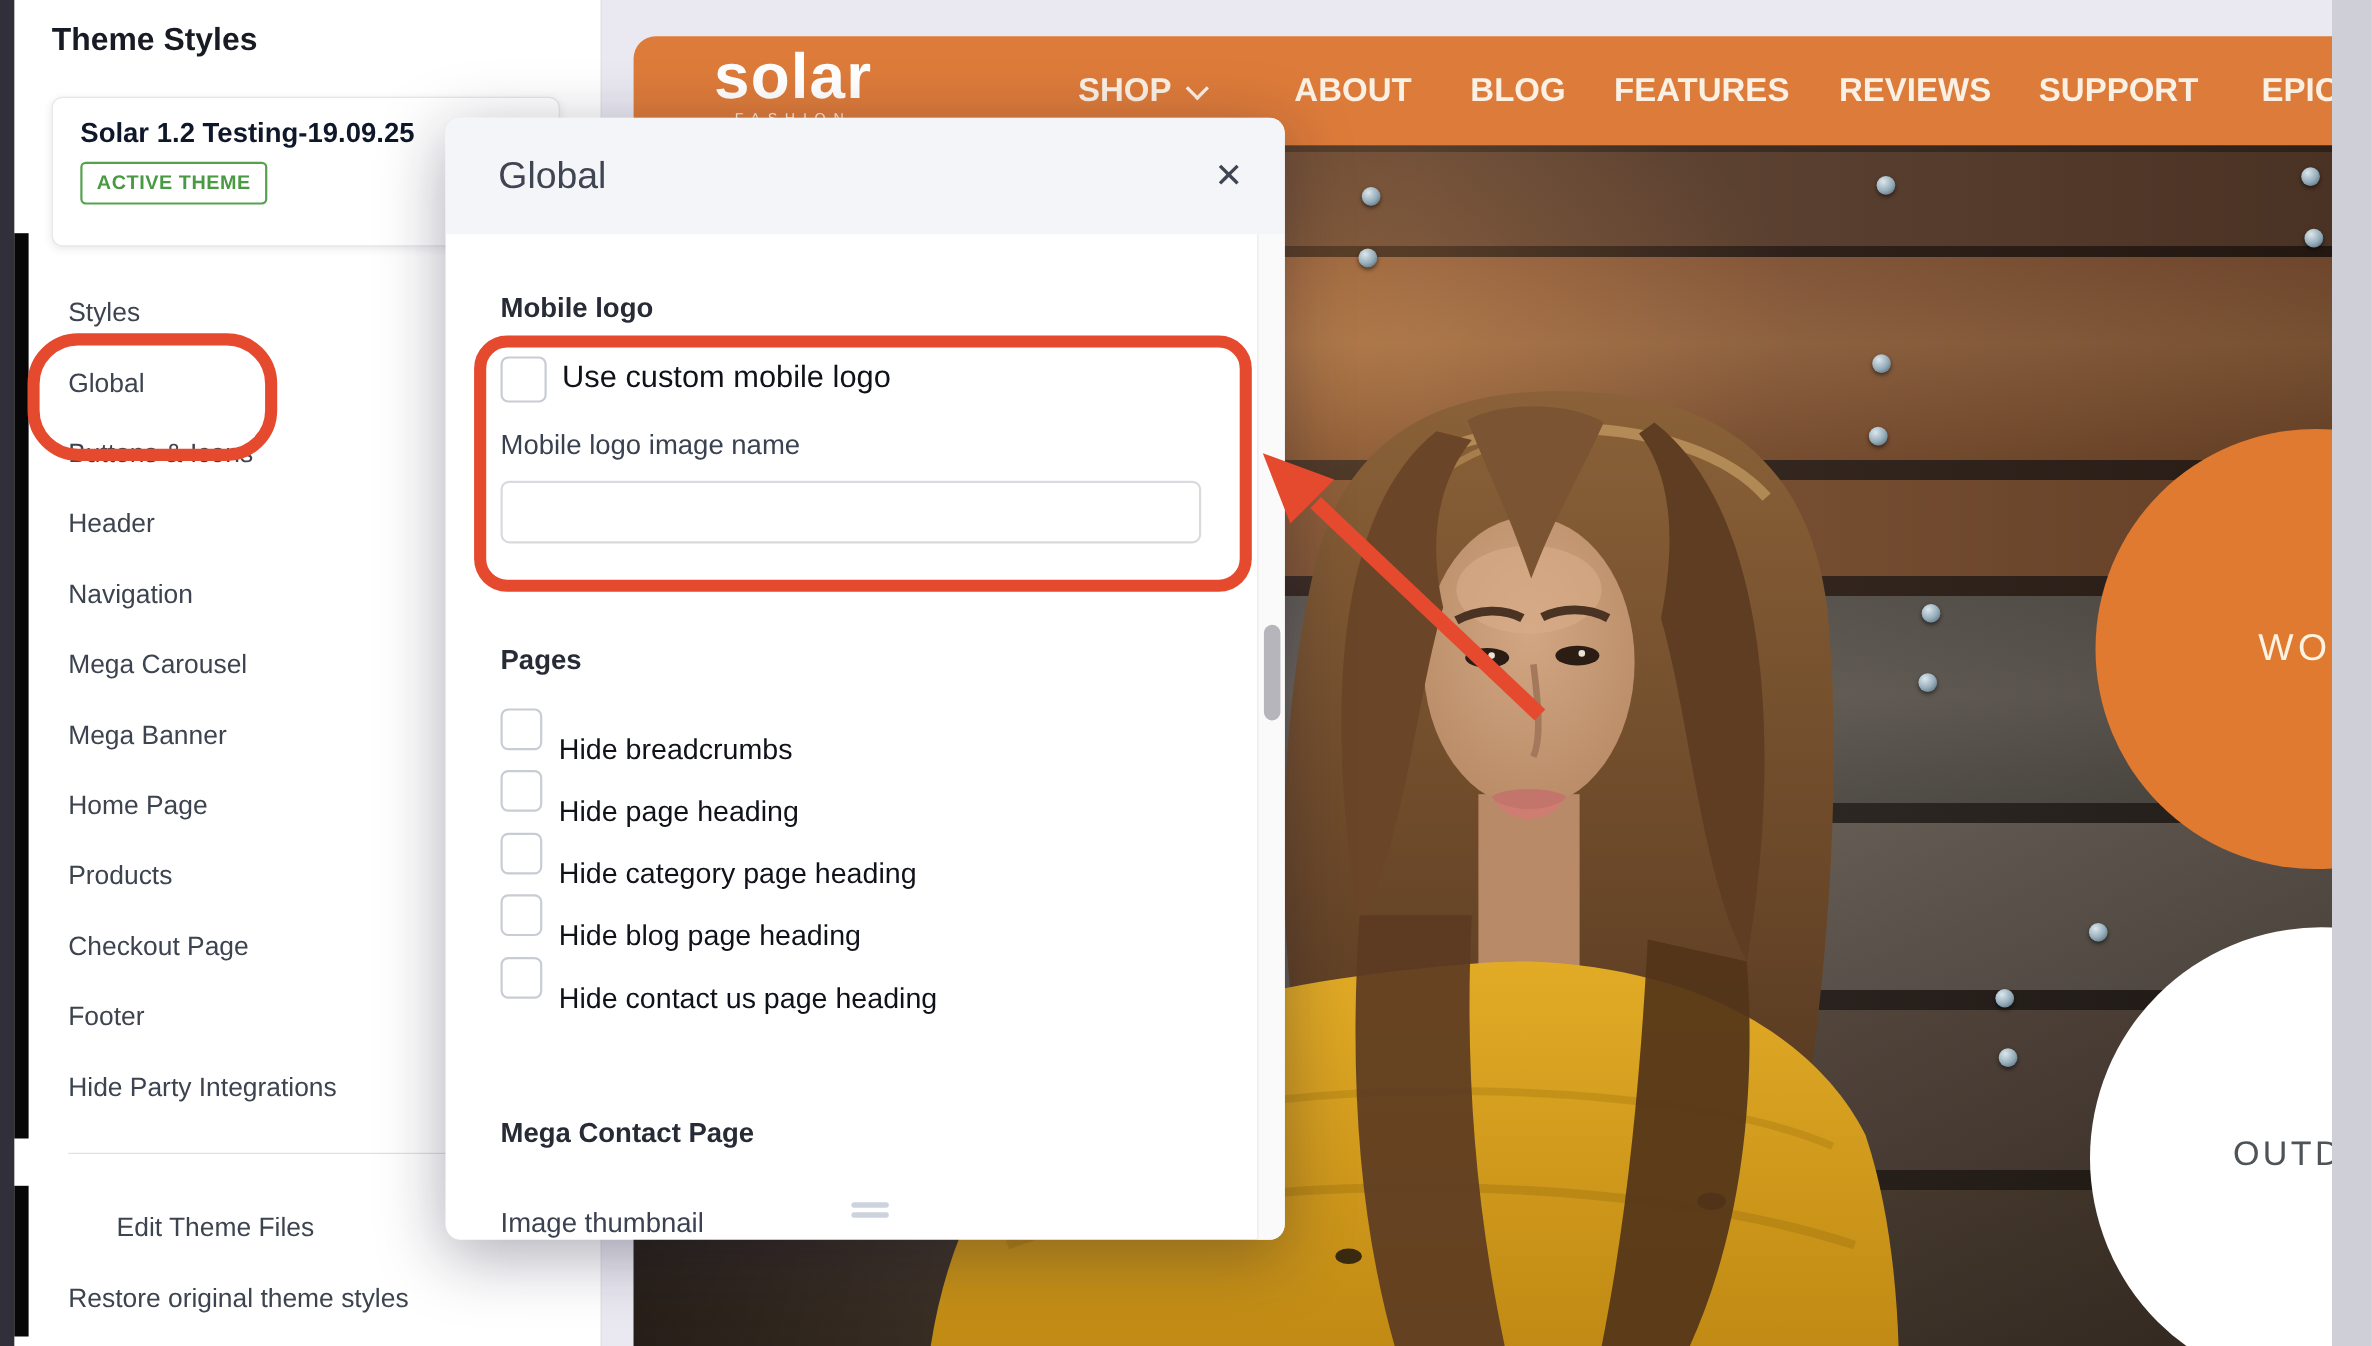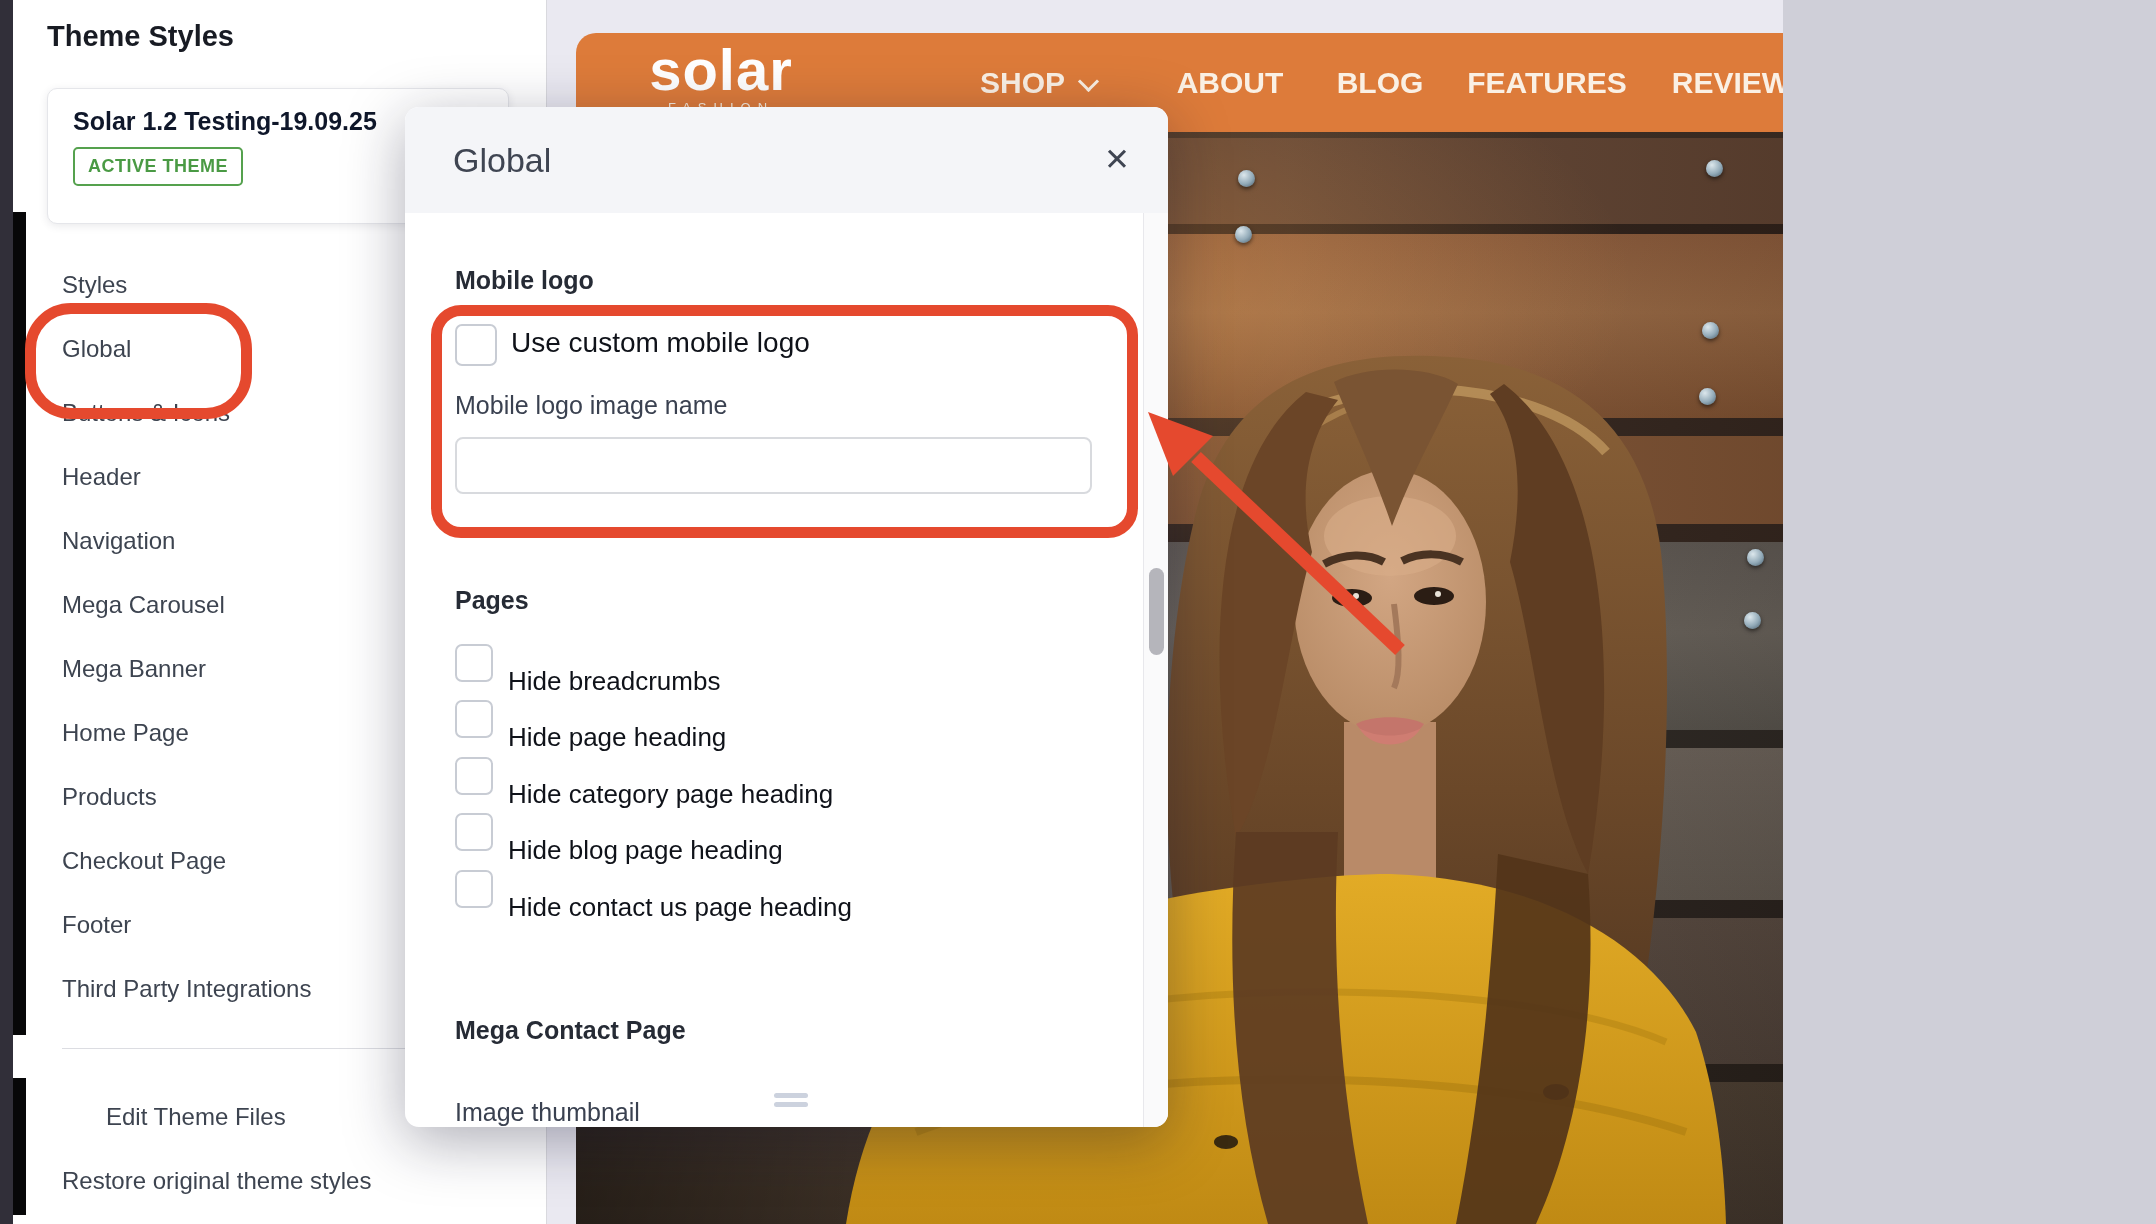--- a/index.html
+++ b/index.html
@@ -1,16 +1,16 @@
 <!DOCTYPE html>
 <html><head>
 <meta charset="utf-8">
 <style>
   html,body{margin:0;padding:0;background:#cfcfd8;}
-  .screen{position:relative;width:1783px;height:1224px;background:#eae9f1;overflow:hidden;
+  .screen{position:relative;width:2120px;height:1224px;background:#eae9f1;overflow:hidden;
           font-family:"Liberation Sans",sans-serif;-webkit-font-smoothing:antialiased;}
 
   
   .left-rail{position:absolute;left:0;top:0;width:13px;height:100%;background:#312f39;z-index:12;}
   .black-strip{position:absolute;left:13px;width:13px;background:#070708;z-index:12;}
   .bs1{top:212px;height:823px;} .bs2{top:1078px;height:137px;}
 
   
   .sidebar{position:absolute;left:13px;top:0;width:533px;height:100%;background:#fff;
            border-right:1px solid #d9d9de;z-index:10;}
@@ -118,21 +118,21 @@
       <div class="sb-item">Global</div>
       <div class="sb-item">Buttons &amp; Icons</div>
       <div class="sb-item">Header</div>
       <div class="sb-item">Navigation</div>
       <div class="sb-item">Mega Carousel</div>
       <div class="sb-item">Mega Banner</div>
       <div class="sb-item">Home Page</div>
       <div class="sb-item">Products</div>
       <div class="sb-item">Checkout Page</div>
       <div class="sb-item">Footer</div>
-      <div class="sb-item">Third Party Integrations</div>
+      <div class="sb-item">Hide Party Integrations</div>
     </div>
     <div class="sb-divider"></div>
     <div class="sb-foot f1">Edit Theme Files</div>
     <div class="sb-foot f2">Restore original theme styles</div>
   </div>
 
   <div class="storefront">
     <div class="sf-header">
       <div class="sf-logo">
         <div class="sf-logo-main">solar</div>

